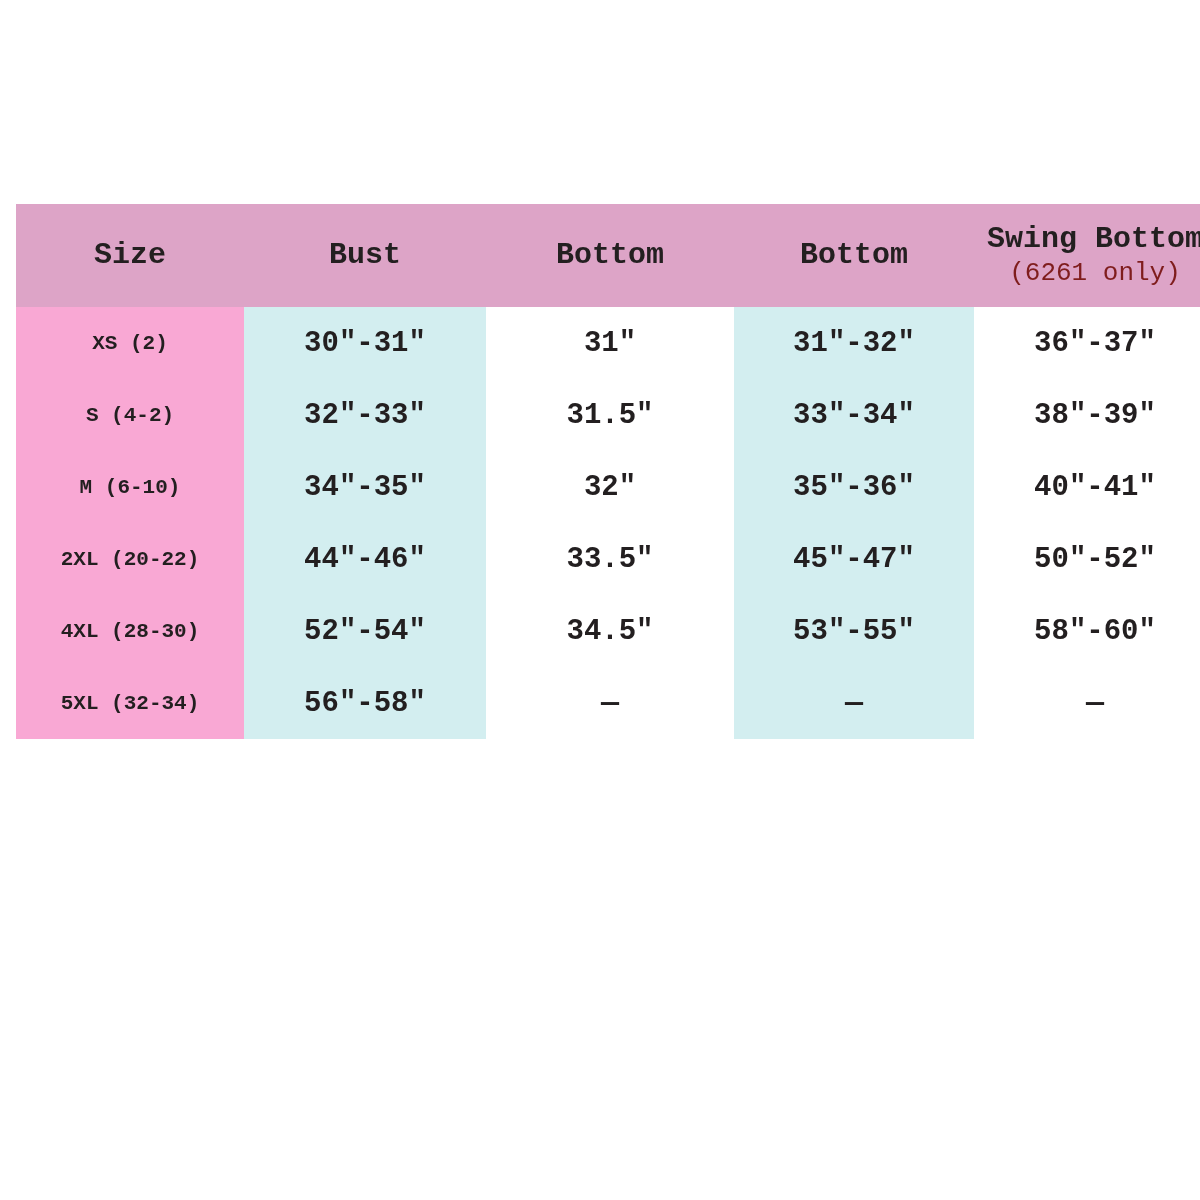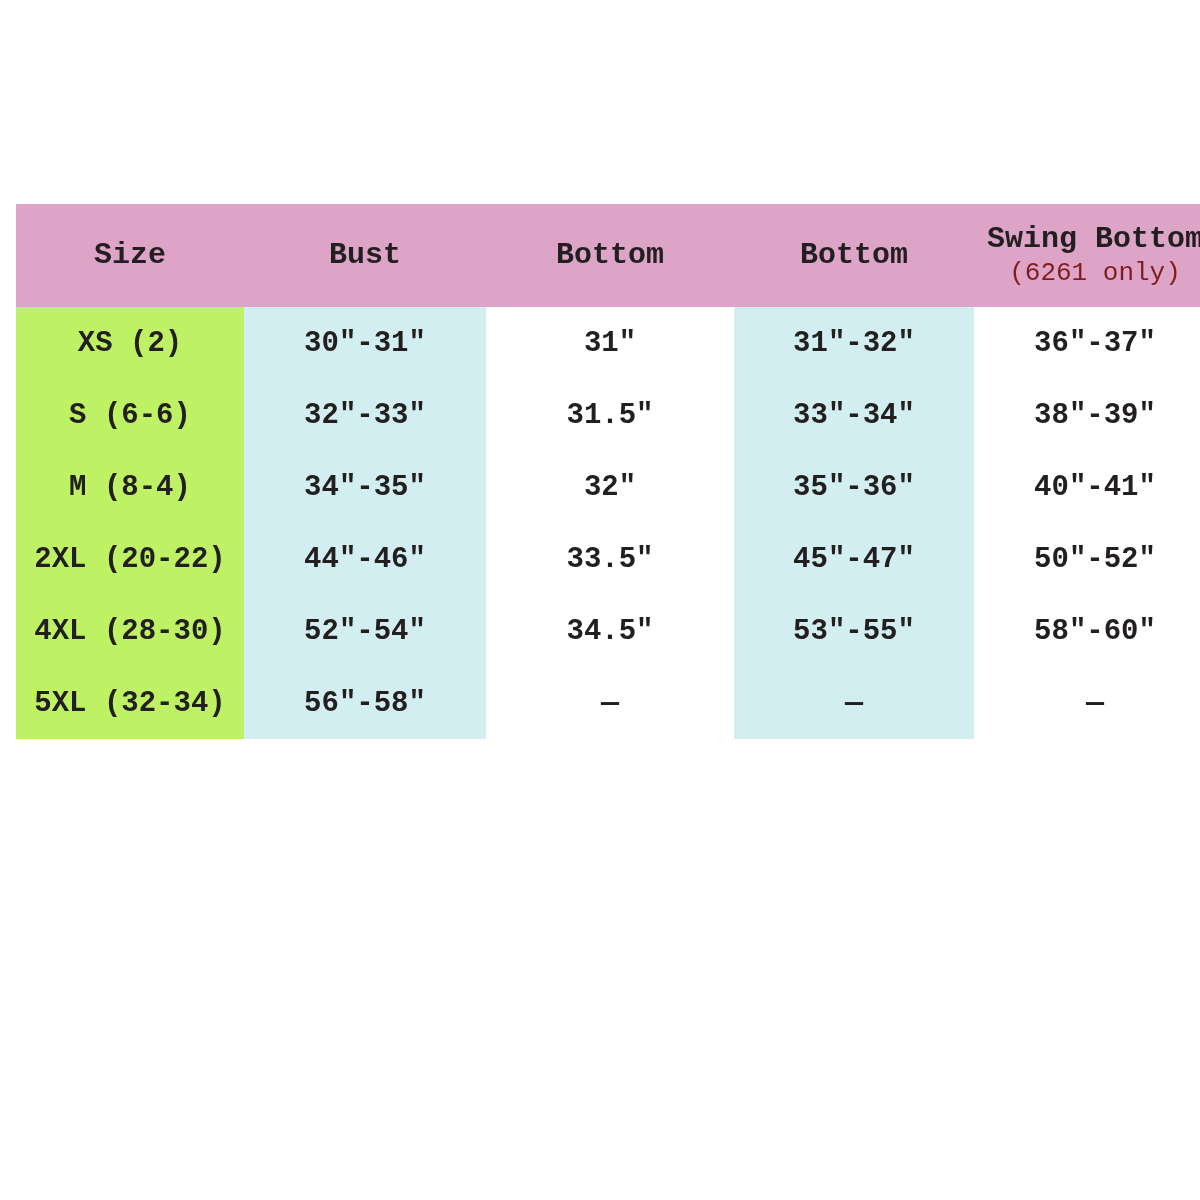--- a/index.html
+++ b/index.html
@@ -53,22 +53,22 @@
     height: 72px;
     text-align: center;
     vertical-align: middle;
     font-size: 29px;
     font-weight: bold;
     color: #231f20;
     padding: 0;
     background: #ffffff;
   }
   tbody td.size-cell {
-    background: #bef264;
-    font-size: 29px;
+    background: #f9a8d4;
+    font-size: 21px;
     text-align: center;
   }
   tbody td.tint {
     background: #d3eef0;
   }
   tbody td.dash {
     font-size: 30px;
     color: #231f20;
   }
 </style>
@@ -106,28 +106,28 @@
     </thead>
     <tbody>
       <tr>
         <td class="size-cell">XS (2)</td>
         <td class="tint">30"-31"</td>
         <td>31"</td>
         <td class="tint">31"-32"</td>
         <td>36"-37"</td>
       </tr>
       <tr>
-        <td class="size-cell">S (6-6)</td>
+        <td class="size-cell">S (4-2)</td>
         <td class="tint">32"-33"</td>
         <td>31.5"</td>
         <td class="tint">33"-34"</td>
         <td>38"-39"</td>
       </tr>
       <tr>
-        <td class="size-cell">M (8-4)</td>
+        <td class="size-cell">M (6-10)</td>
         <td class="tint">34"-35"</td>
         <td>32"</td>
         <td class="tint">35"-36"</td>
         <td>40"-41"</td>
       </tr>
       <tr>
         <td class="size-cell">2XL (20-22)</td>
         <td class="tint">44"-46"</td>
         <td>33.5"</td>
         <td class="tint">45"-47"</td>

